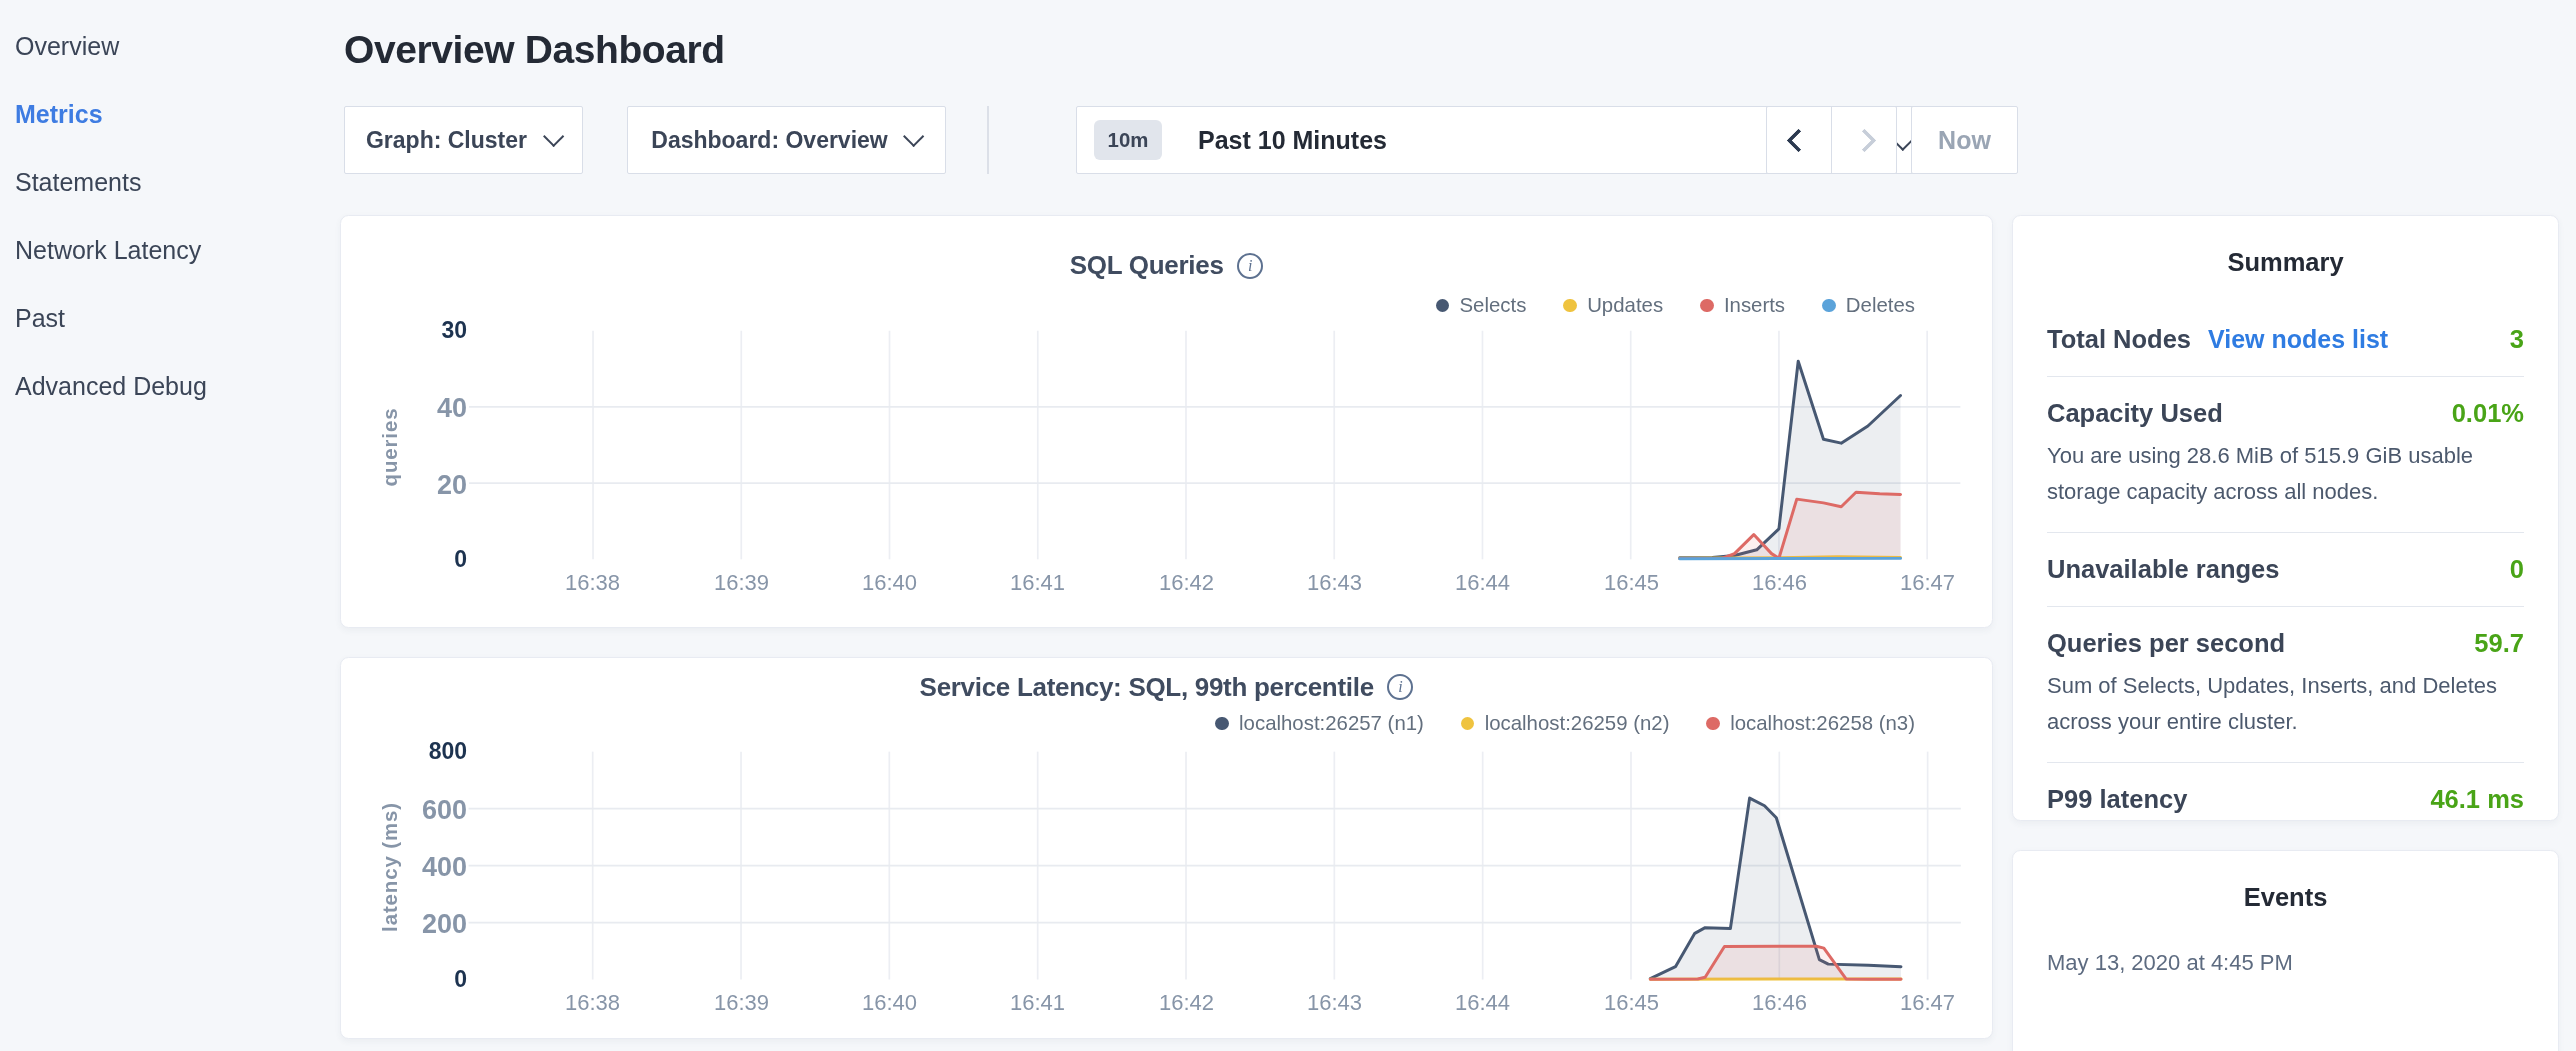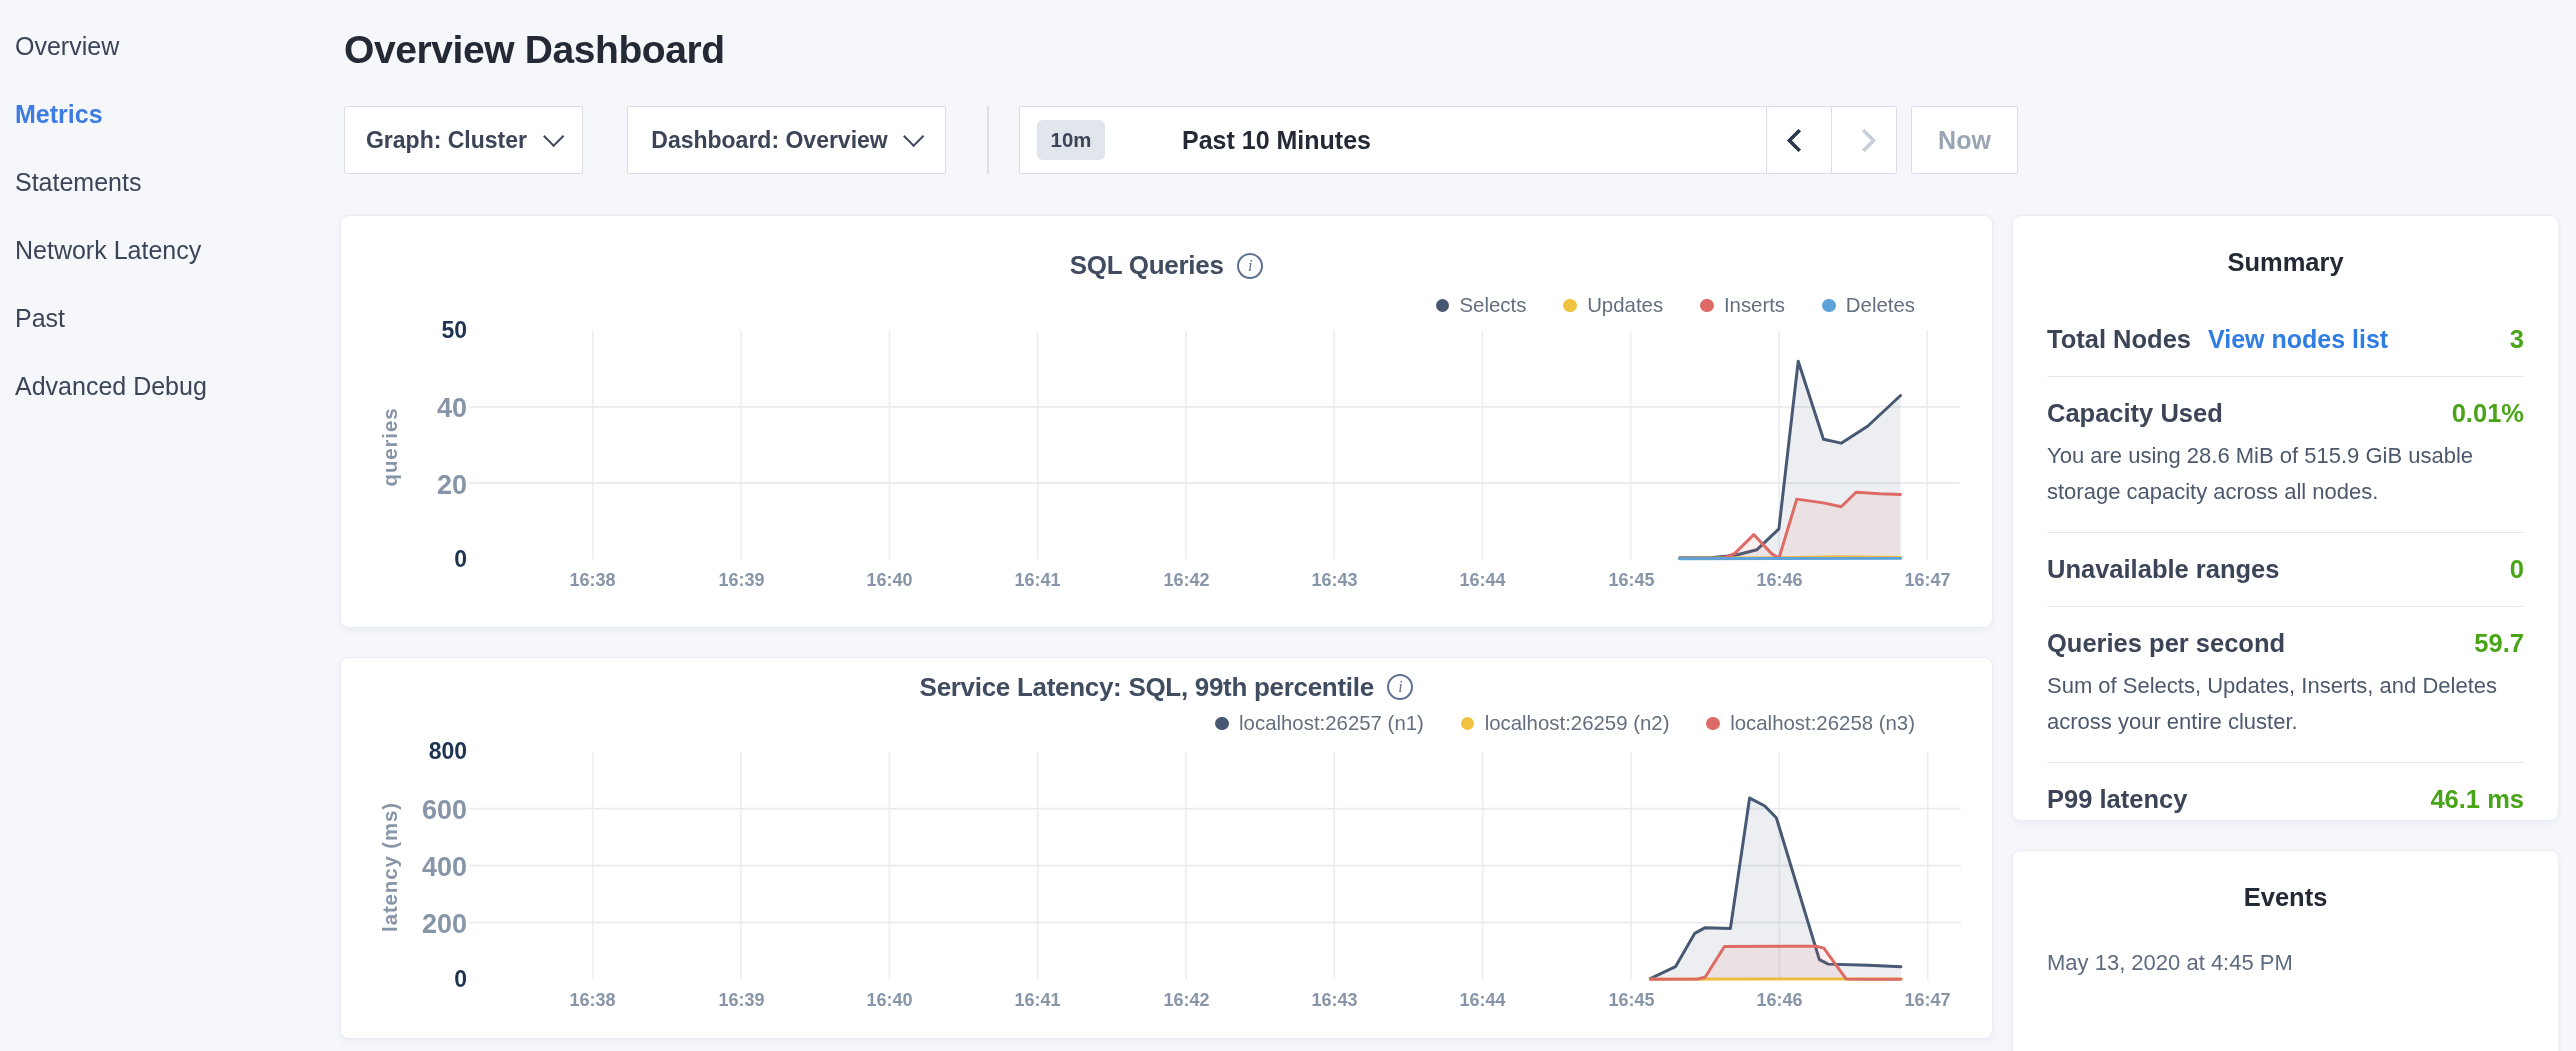--- a/index.html
+++ b/index.html
@@ -15,21 +15,21 @@
   .nav-item { height:68px; display:flex; align-items:center; font-size:25px; font-weight:500; color:#3b4557; cursor:pointer; }
   .nav-item.active { color:#3e7ce2; font-weight:700; }
   
   .page-title { position:absolute; left:344px; top:28px; font-size:39px; font-weight:600; color:#242a35; letter-spacing:-0.4px; }
   .controls { position:absolute; left:0; top:106px; width:2576px; height:68px; }
   .btn { position:absolute; height:68px; background:#fff; border:1.3px solid #d9dee8; border-radius:2px; display:flex; align-items:center; justify-content:center; cursor:pointer; }
   .dd-label { font-size:23px; font-weight:700; color:#3b4557; }
   .chev-down { width:15.3px; height:15.3px; margin-left:18.7px; position:relative; top:-3.4px;
     border-right:2.6px solid #3b4557; border-bottom:2.6px solid #3b4557; transform:rotate(45deg); }
   .header-divider { position:absolute; left:987px; top:0; width:1.7px; height:68px; background:#dce0e8; }
-  .time-box { left:1019px; width:869px; justify-content:flex-start; padding:0 25.5px 0 17px;gap:41px; }
+  .time-box { left:1076px; width:869px; justify-content:flex-start; padding:0 25.5px 0 17px; }
   .time-badge { background:#e1e5ec; border-radius:6px; padding:8.5px 13.6px; font-size:20.4px; font-weight:700; color:#3b4557; }
   .time-label { margin-left:36px; font-size:25px; font-weight:700; color:#242a35; }
   .time-caret { position:absolute; right:34px; width:13.6px; height:13.6px; border-right:2.6px solid #3b4557; border-bottom:2.6px solid #3b4557; transform:rotate(45deg); top:27px; }
   .arrow-group { left:1766px; width:131px; padding:0; }
   .arrow-half { width:65px; height:100%; display:flex; align-items:center; justify-content:center; cursor:pointer; }
   .arrow-sep { width:1.3px; height:100%; background:#d9dee8; }
   .chev-left  { width:17px; height:17px; border-left:4.3px solid #2c3a50; border-bottom:4.3px solid #2c3a50; transform:rotate(45deg); border-radius:1.7px; }
   .chev-right { width:17px; height:17px; border-right:4.3px solid #c7ced9; border-bottom:4.3px solid #c7ced9; transform:rotate(-45deg); border-radius:1.7px; }
   .now-btn { left:1911px; width:107px; font-size:25px; font-weight:700; color:#9aa5b4; }
   
@@ -47,21 +47,21 @@
     align-items:center; justify-content:center; font-size:16px; font-style:italic; font-family:"Liberation Serif",serif;
     margin-left:13.6px; vertical-align:middle; cursor:pointer; }
   .legend { position:absolute; right:77px; display:flex; gap:37px; }
   .chart-card-0 .legend { top:78px; }
   .chart-card-1 .legend { top:54px; }
   .legend-item { display:flex; align-items:center; gap:10.2px; font-size:20.4px; font-weight:500; color:#636f7e; }
   .legend-dot { width:13.6px; height:13.6px; border-radius:50%; display:inline-block; }
   .plot-svg { position:absolute; left:0; top:0; }
   .y-lab { position:absolute; left:17px; width:109px; text-align:right; font-size:27px; font-weight:700; color:#8795a8; }
   .y-lab.strong { color:#1d3350; font-weight:700; font-size:23px; }
-  .x-lab { position:absolute; width:119px; text-align:center; font-size:18px; font-weight:700; color:#8795a8; }
+  .x-lab { position:absolute; width:119px; text-align:center; font-size:22px; font-weight:400; color:#8795a8; }
   .chart-card-0 .x-lab { top:354px; }
   .chart-card-1 .x-lab { top:332px; }
   .ylabel { position:absolute; font-size:20.4px; font-weight:600; color:#8795a8; letter-spacing:0.9px;
     transform:translate(-50%,-50%) rotate(-90deg); white-space:nowrap; }
   .chart-card-0 .ylabel { left:49px; top:231px; }
   .chart-card-1 .ylabel { left:49px; top:209px; }
   
   .panel-title { text-align:center; font-size:25.5px; font-weight:700; color:#242a35; padding-top:32px; }
   .summary-body { padding:25.5px 34px 0 34px; }
   .sum-section { border-bottom:1.3px solid #e3e7ee; padding:22px 0 22px 0; }
@@ -152,21 +152,21 @@
     <span class="legend-item">
         <span class="legend-dot" style="background: rgb(221, 106, 101);"></span>
         <span>Inserts</span>
       </span>
     <span class="legend-item">
         <span class="legend-dot" style="background: rgb(91, 163, 218);"></span>
         <span>Deletes</span>
       </span>
   </div>
   <span class="ylabel">queries</span>
-  <span class="y-lab strong" style="top: 101px;">50</span>
+  <span class="y-lab strong" style="top: 101px;">30</span>
   <span class="y-lab" style="top: 177px;">40</span>
   <span class="y-lab" style="top: 254px;">20</span>
   <span class="y-lab strong" style="top: 330px;">0</span>
   <span class="x-lab" style="left: 192px;">16:38</span>
   <span class="x-lab" style="left: 341px;">16:39</span>
   <span class="x-lab" style="left: 489px;">16:40</span>
   <span class="x-lab" style="left: 637px;">16:41</span>
   <span class="x-lab" style="left: 786px;">16:42</span>
   <span class="x-lab" style="left: 934px;">16:43</span>
   <span class="x-lab" style="left: 1082px;">16:44</span>

